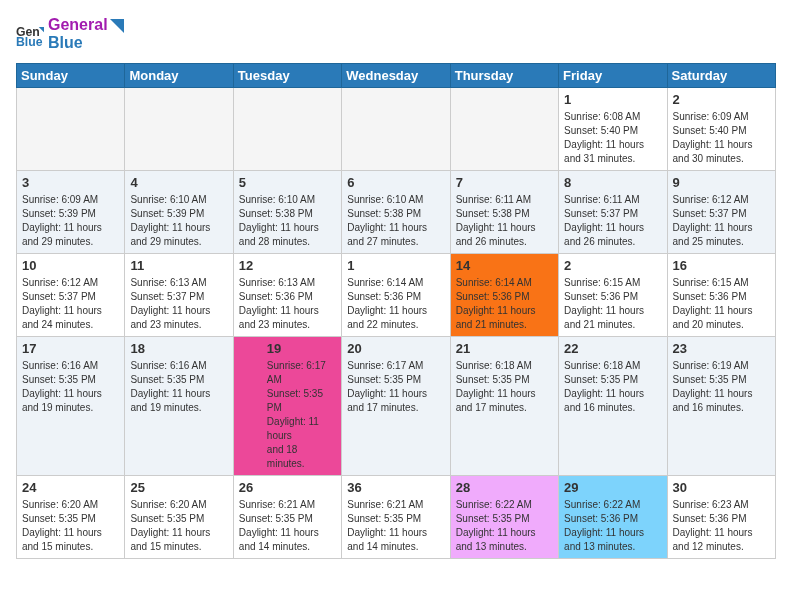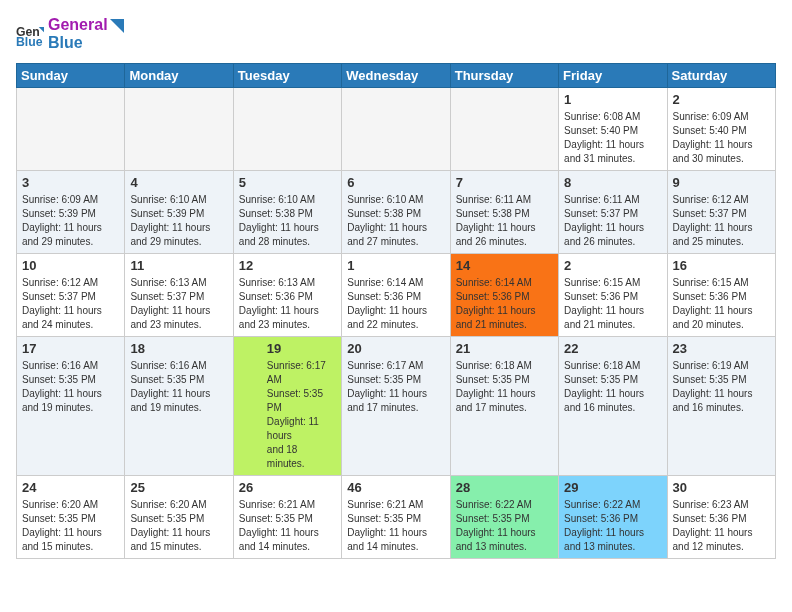--- a/index.html
+++ b/index.html
@@ -249,21 +249,21 @@
 Daylight: 11 hours
 and 19 minutes.</div>
         </td>
         <td style="background: rgb(238, 243, 248);">
           <span class="day-num">18</span>
           <div class="day-info" style="white-space: pre-line;">Sunrise: 6:16 AM
 Sunset: 5:35 PM
 Daylight: 11 hours
 and 19 minutes.</div>
         </td>
-        <td style="background: #bef264; padding-left: 33px;">
+        <td style="background: #ec4899; padding-left: 33px;">
           <span class="day-num">19</span>
           <div class="day-info" style="white-space: pre-line;">Sunrise: 6:17 AM
 Sunset: 5:35 PM
 Daylight: 11 hours
 and 18 minutes.</div>
         </td>
         <td style="background: rgb(238, 243, 248);">
           <span class="day-num">20</span>
           <div class="day-info" style="white-space: pre-line;">Sunrise: 6:17 AM
 Sunset: 5:35 PM
@@ -308,27 +308,27 @@
 and 15 minutes.</div>
         </td>
         <td style="background: rgb(255, 255, 255);">
           <span class="day-num">26</span>
           <div class="day-info" style="white-space: pre-line;">Sunrise: 6:21 AM
 Sunset: 5:35 PM
 Daylight: 11 hours
 and 14 minutes.</div>
         </td>
         <td style="background: rgb(255, 255, 255);">
-          <span class="day-num">46</span>
+          <span class="day-num">36</span>
           <div class="day-info" style="white-space: pre-line;">Sunrise: 6:21 AM
 Sunset: 5:35 PM
 Daylight: 11 hours
 and 14 minutes.</div>
         </td>
-        <td style="background: #86efac;">
+        <td style="background: #f0abfc;">
           <span class="day-num">28</span>
           <div class="day-info" style="white-space: pre-line;">Sunrise: 6:22 AM
 Sunset: 5:35 PM
 Daylight: 11 hours
 and 13 minutes.</div>
         </td>
         <td style="background: #7dd3fc;">
           <span class="day-num">29</span>
           <div class="day-info" style="white-space: pre-line;">Sunrise: 6:22 AM
 Sunset: 5:36 PM

